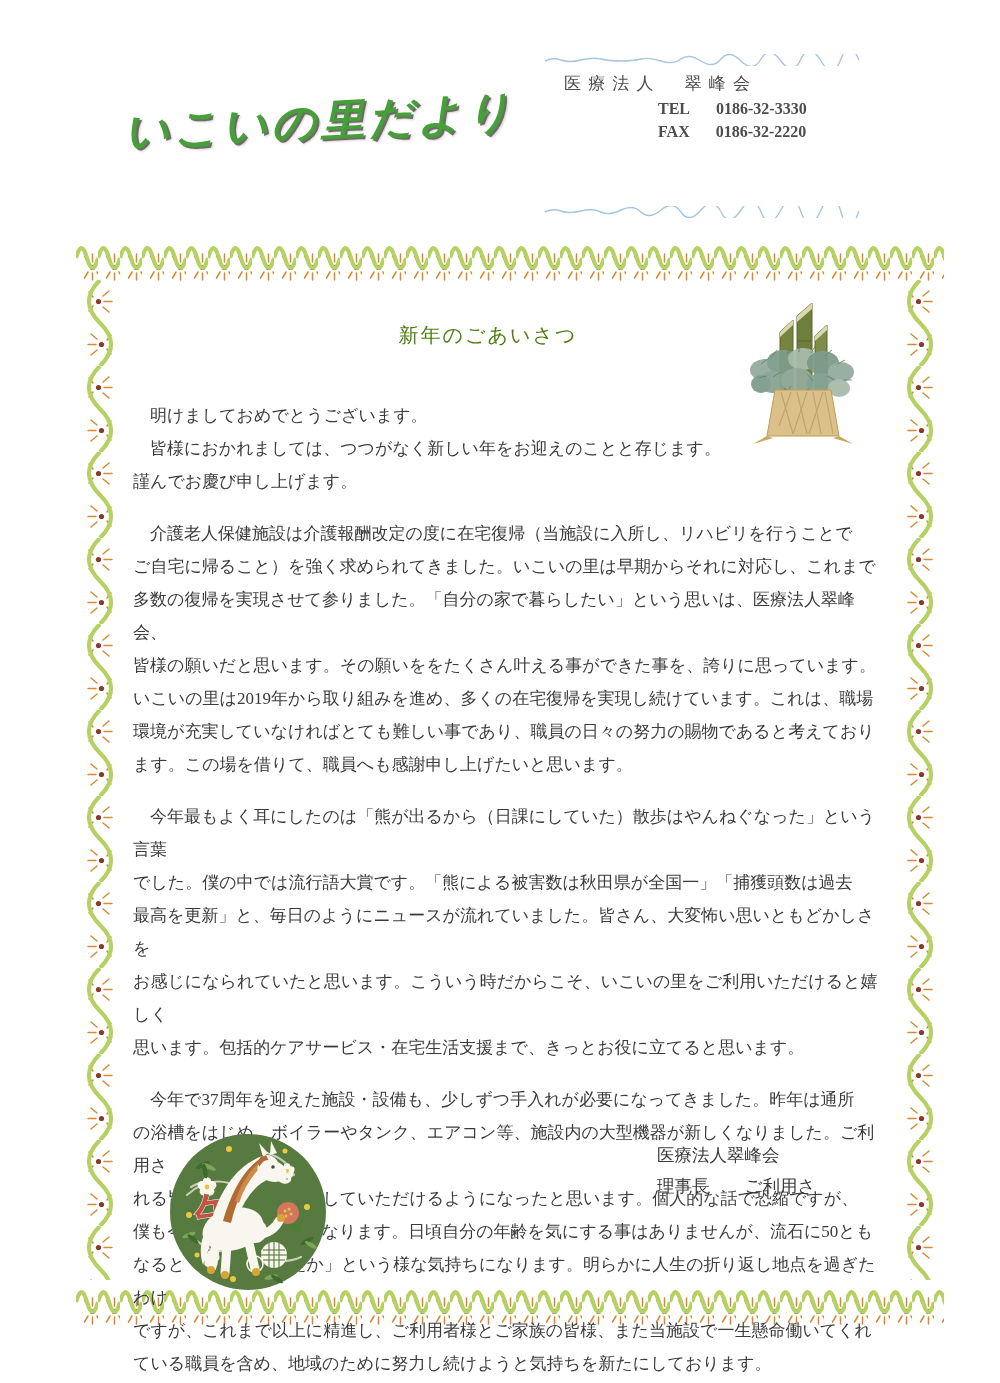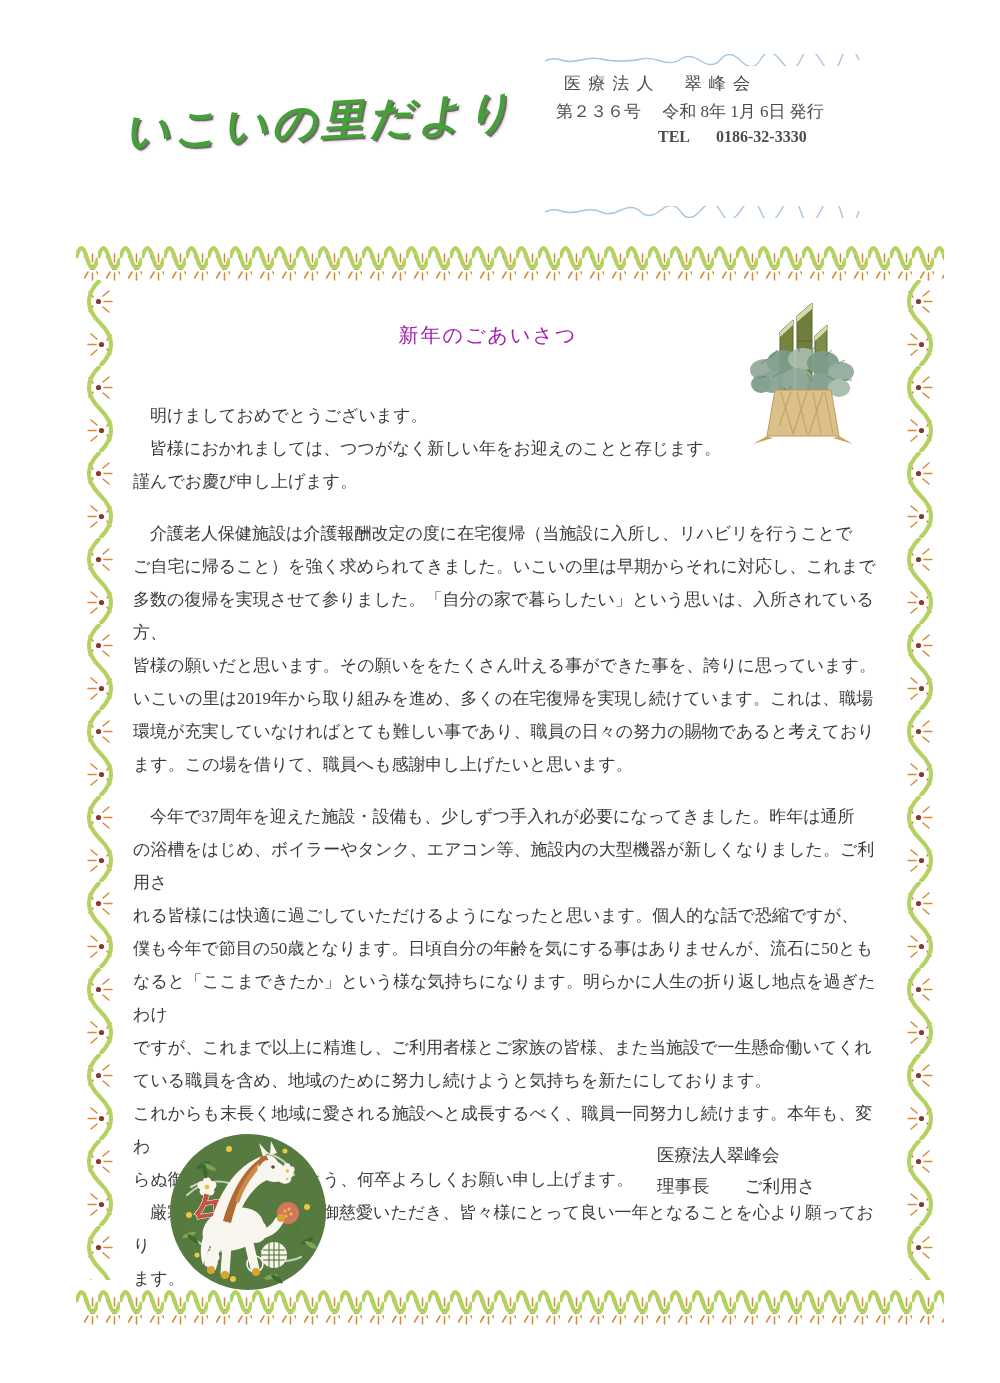--- a/index.html
+++ b/index.html
@@ -22,21 +22,21 @@
   .pub-tel,.pub-fax{margin:0 0 5px;padding-left:102px;font-size:16px;}
   .pub-tel span,.pub-fax span{display:inline-block;font-weight:bold;}
   .pub-tel .num,.pub-fax .num{margin-left:26px;}
   .hwave{position:absolute;left:543px;width:320px;height:12px;}
   .hwave.top{top:54px;} .hwave.bottom{top:206px;}
   
   .frame{position:absolute;left:76px;top:234px;}
   
   .letter-title{
     position:absolute;left:133px;top:322px;width:710px;margin:0;
-    text-align:center;font-size:20px;font-weight:normal;letter-spacing:2px;color:#a21caf;
+    text-align:center;font-size:20px;font-weight:normal;letter-spacing:2px;color:#4d7c0f;
   }
   .body-text{position:absolute;left:133px;top:399px;width:752px;font-size:17px;line-height:33px;}
   .body-text p{margin:0 0 19px;white-space:pre-line;}
   .kadomatsu{position:absolute;left:747px;top:296px;}
   .zodiac{position:absolute;left:167px;top:1131px;}
   .signature{position:absolute;left:657px;top:1140px;font-size:17.5px;line-height:31px;color:#3b3b3b;}
   .signature div{margin:0;}
 </style>
 </head>
 <body>
@@ -44,23 +44,25 @@
 <div class="page">
 
   <div class="logo">いこいの里だより</div>
 
   <svg class="hwave top" viewBox="0 0 320 12" aria-hidden="true">
     <path d="M2,7 Q10,3 18,6 T38,6 T58,5 T78,7 T98,5 T118,7 T138,5 T158,7 T178,5 T198,7 T218,5 T238,7 T258,5 T278,7 T298,5 T316,6" stroke="#a8c6e0" stroke-width="1.4" fill="none"></path>
   </svg>
 
   <div class="pub">
     <div class="pub-org">医療法人　翠峰会</div>
-    <div class="pub-issue">第２３６号　 令和 8年 1月 6日 発行</div>
     <div class="pub-tel">
       <span>TEL</span><span class="num">0186-32-3330</span>
+    </div>
+    <div class="pub-fax">
+      <span>FAX</span><span class="num">0186-32-2220</span>
     </div>
   </div>
 
   <svg class="hwave bottom" viewBox="0 0 320 12" aria-hidden="true">
     <path d="M2,6 Q10,2 18,5 T38,5 T58,6 T78,4 T98,6 T118,4 T138,6 T158,4 T178,6 T198,4 T218,6 T238,4 T258,6 T278,4 T298,6 T316,5" stroke="#a8c6e0" stroke-width="1.4" fill="none"></path>
   </svg>
 
   <svg class="frame" width="868" height="1092" viewBox="0 0 868 1092" aria-hidden="true">
     <defs>
       <pattern id="bh" width="22" height="48" patternUnits="userSpaceOnUse">
@@ -150,25 +152,30 @@
     <path d="M20,140 L6,148 L26,142 Z" fill="#cda65e"></path>
     <path d="M92,140 L106,148 L86,142 Z" fill="#cda65e"></path>
   </svg>
 
   <div class="body-text">
     <p>　明けましておめでとうございます。
 　皆様におかれましては、つつがなく新しい年をお迎えのことと存じます。
 謹んでお慶び申し上げます。</p>
     <p>　介護老人保健施設は介護報酬改定の度に在宅復帰（当施設に入所し、リハビリを行うことで
 ご自宅に帰ること）を強く求められてきました。いこいの里は早期からそれに対応し、これまで
-多数の復帰を実現させて参りました。「自分の家で暮らしたい」という思いは、入所されている方、
+多数の復帰を実現させて参りました。「自分の家で暮らしたい」という思いは、医療法人翠峰会、
 皆様の願いだと思います。その願いををたくさん叶える事ができた事を、誇りに思っています。
 いこいの里は2019年から取り組みを進め、多くの在宅復帰を実現し続けています。これは、職場
 環境が充実していなければとても難しい事であり、職員の日々の努力の賜物であると考えており
 ます。この場を借りて、職員へも感謝申し上げたいと思います。</p>
+    <p>　今年最もよく耳にしたのは「熊が出るから（日課にしていた）散歩はやんねぐなった」という言葉
+でした。僕の中では流行語大賞です。「熊による被害数は秋田県が全国一」「捕獲頭数は過去
+最高を更新」と、毎日のようにニュースが流れていました。皆さん、大変怖い思いともどかしさを
+お感じになられていたと思います。こういう時だからこそ、いこいの里をご利用いただけると嬉しく
+思います。包括的ケアサービス・在宅生活支援まで、きっとお役に立てると思います。</p>
     <p>　今年で37周年を迎えた施設・設備も、少しずつ手入れが必要になってきました。昨年は通所
 の浴槽をはじめ、ボイラーやタンク、エアコン等、施設内の大型機器が新しくなりました。ご利用さ
 れる皆様には快適に過ごしていただけるようになったと思います。個人的な話で恐縮ですが、
 僕も今年で節目の50歳となります。日頃自分の年齢を気にする事はありませんが、流石に50とも
 なると「ここまできたか」という様な気持ちになります。明らかに人生の折り返し地点を過ぎたわけ
 ですが、これまで以上に精進し、ご利用者様とご家族の皆様、また当施設で一生懸命働いてくれ
 ている職員を含め、地域のために努力し続けようと気持ちを新たにしております。
 これからも末長く地域に愛される施設へと成長するべく、職員一同努力し続けます。本年も、変わ
 らぬ御支援を賜りますよう、何卒よろしくお願い申し上げます。
 　厳寒のみぎり心身共に御慈愛いただき、皆々様にとって良い一年となることを心より願っており

